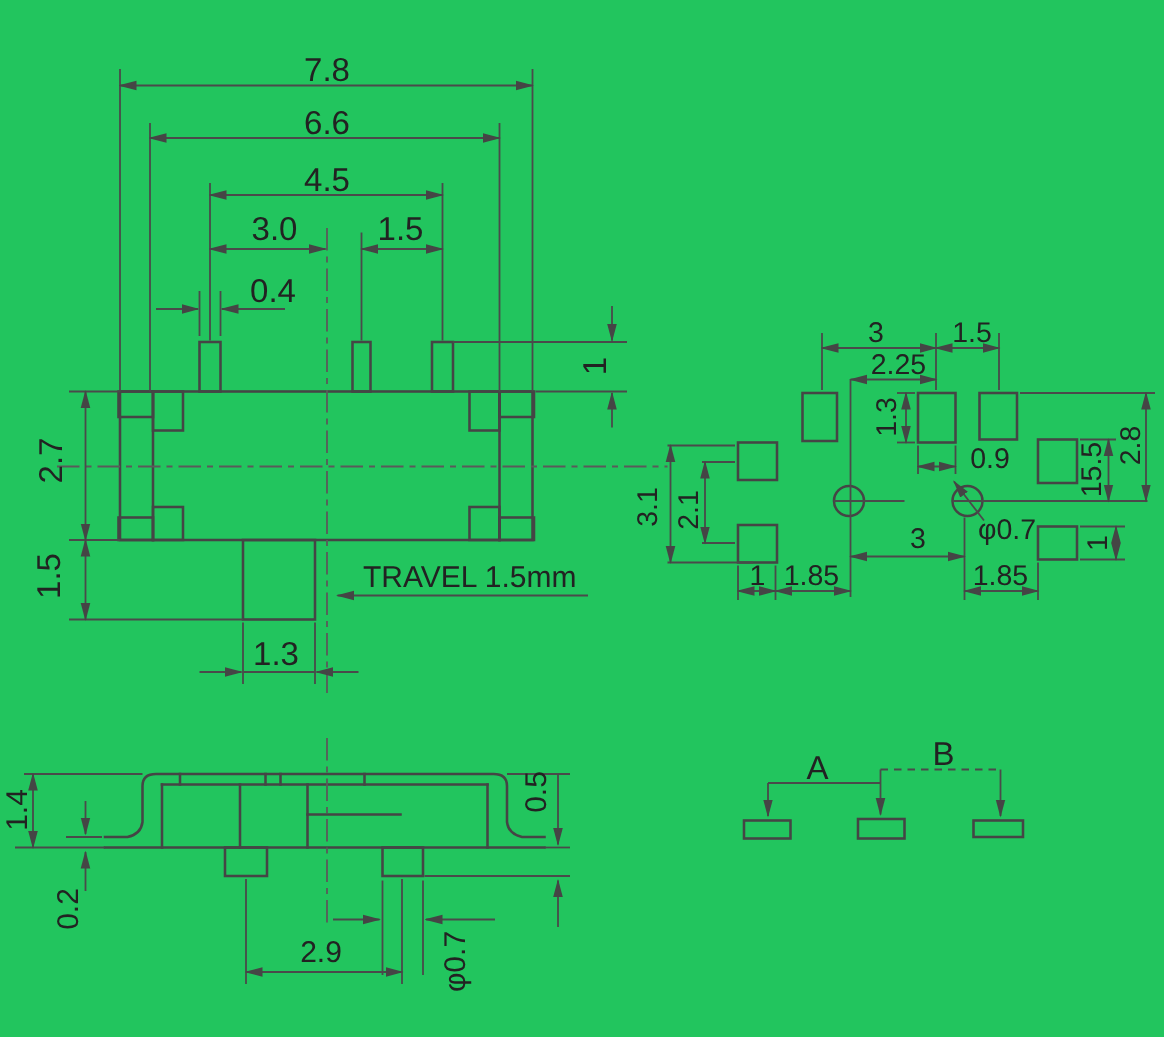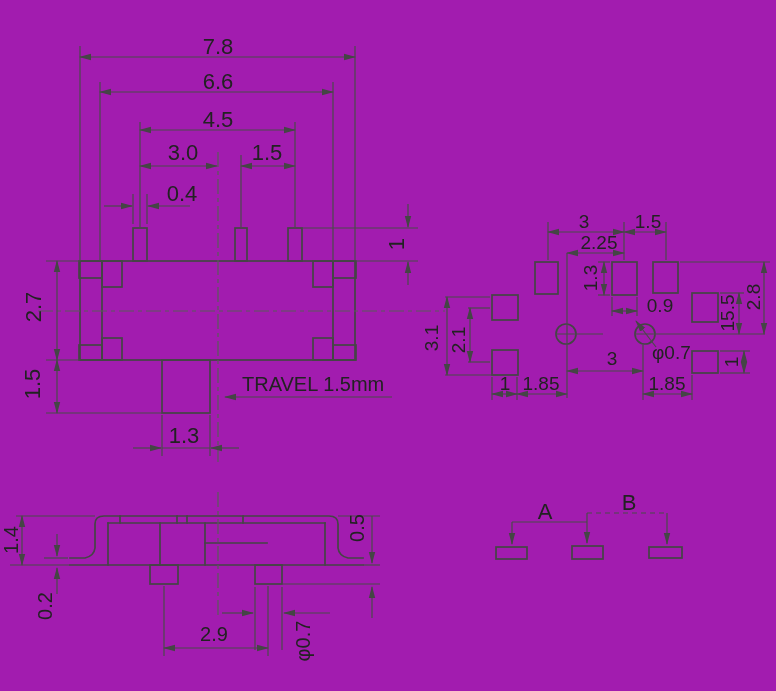--- a/index.html
+++ b/index.html
@@ -1,16 +1,16 @@
 <!DOCTYPE html>
 <html><head>
 <meta charset="utf-8">
 <style>
   html,body{margin:0;padding:0;background:#ffffff;}
-  .sheet{width:776px;height:691px;background:#a21caf;position:relative;overflow:hidden;}
+  .sheet{width:776px;height:691px;background:#22c55e;position:relative;overflow:hidden;}
   svg{display:block;}
   .g{stroke:#454545;stroke-width:1.7;fill:none;stroke-linecap:square;}
   .d{stroke:#4a4a4a;stroke-width:1.2;fill:none;}
   .cl{stroke:#5a5a5a;stroke-width:1.2;fill:none;stroke-dasharray:15 4 4 4;}
   .bd{stroke-dasharray:5 4;}
   text{fill:#222;font-family:"Liberation Sans","DejaVu Sans",sans-serif;}
   .t22{font-size:22px;}
   .t20{font-size:20px;}
   .t19{font-size:19px;}
   .mid{text-anchor:middle;}

